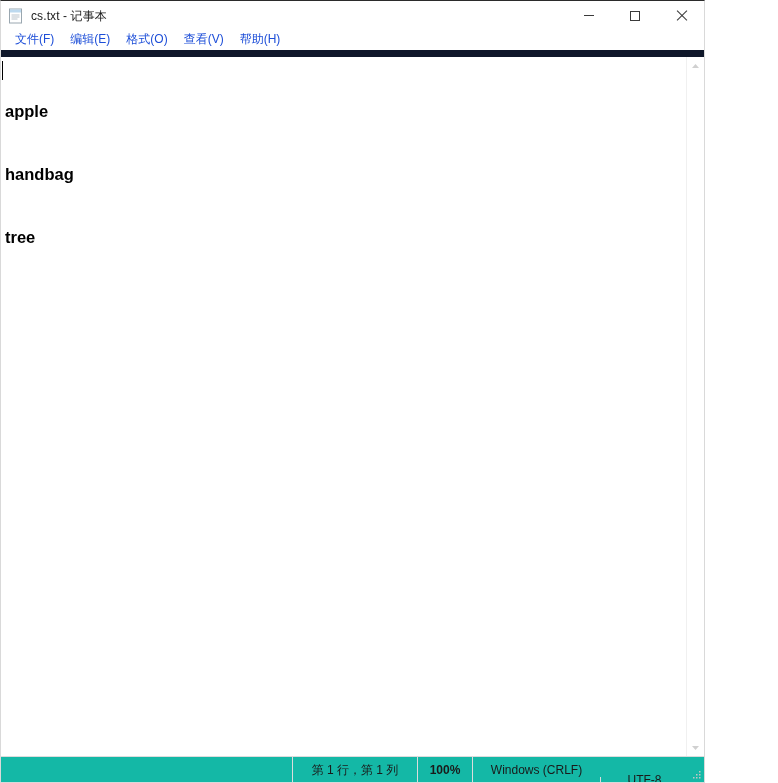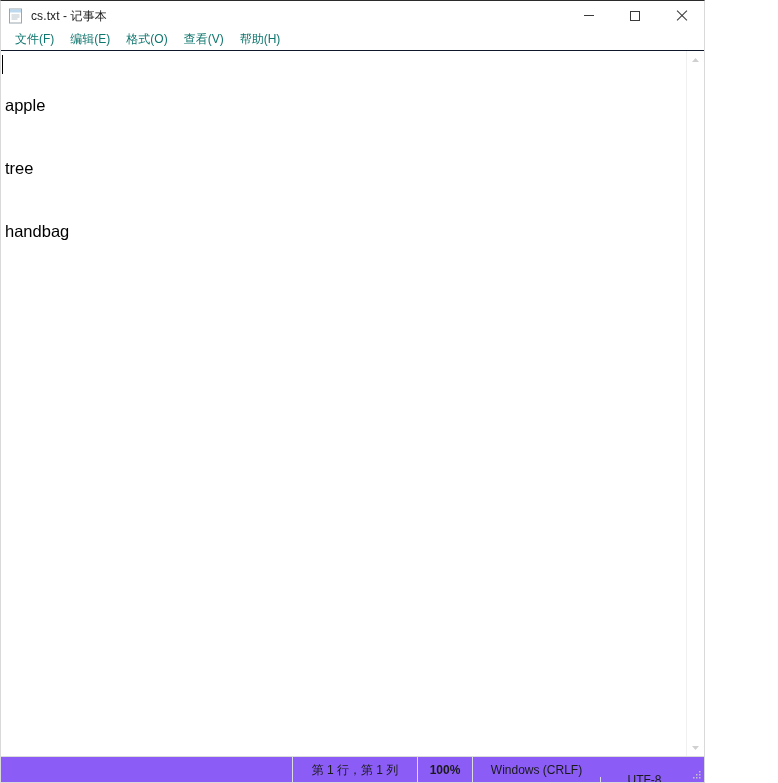--- a/index.html
+++ b/index.html
@@ -111,35 +111,36 @@
     height: 20px;
     min-height: 20px;
     background: #ffffff;
     display: flex;
     align-items: center;
     padding-left: 6px;
     user-select: none;
   }
   .menu-item {
     font-size: 12px;
-    color: #0f766e;
+    color: #1d4ed8;
     padding: 2px 8px 3px 8px;
     line-height: 15px;
     white-space: nowrap;
     cursor: default;
   }
 
   
   .editor-wrap {
     flex: 1 1 auto;
     position: relative;
     display: flex;
     background: #fef9c3;
-    border-top: 1px solid #0f172a;
+    border-top: 7px solid #0f172a;
     min-height: 0;
+    font-weight: bold;
   }
 
   .text-area {
     flex: 1 1 auto;
     position: relative;
     background: #ffffff;
     overflow: hidden;
     padding: 2px 0 0 1px;
     cursor: text;
   }
@@ -183,21 +184,21 @@
   .sb-arrow svg { display: block; }
   .sb-track {
     flex: 1 1 auto;
     background: #ffffff;
   }
 
   
   .statusbar {
     height: 25px;
     min-height: 25px;
-    background: #8b5cf6;
+    background: #14b8a6;
     border-top: 1px solid #dcdcdc;
     display: flex;
     align-items: stretch;
     justify-content: flex-end;
     font-size: 12px;
     color: #1a1a1a;
     user-select: none;
     position: relative;
   }
   .sb-spacer { flex: 1 1 auto; }
@@ -261,22 +262,22 @@
     <div class="menu-item">格式(O)</div>
     <div class="menu-item">查看(V)</div>
     <div class="menu-item">帮助(H)</div>
   </div>
 
   <div class="editor-wrap">
     <div class="text-area">
       <span class="caret"></span>
       <div class="text-lines">
         <div class="text-line">apple</div>
+        <div class="text-line">handbag</div>
         <div class="text-line">tree</div>
-        <div class="text-line">handbag</div>
       </div>
     </div>
 
     <div class="scrollbar">
       <div class="sb-arrow">
         <span>
           <svg width="9" height="6" viewBox="0 0 9 6">
             <path d="M4.5 1 L8 5 L1 5 Z" fill="#d0d0d0"></path>
           </svg>
         </span>

